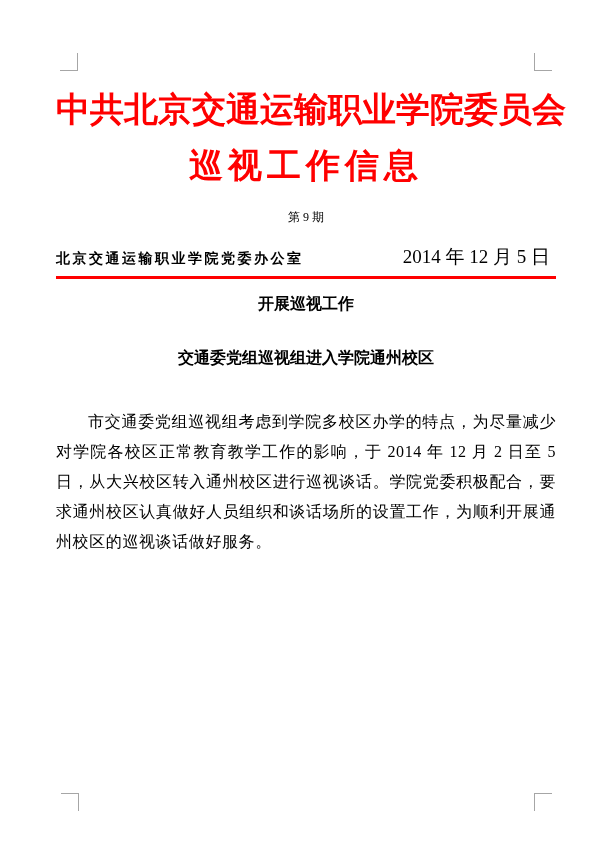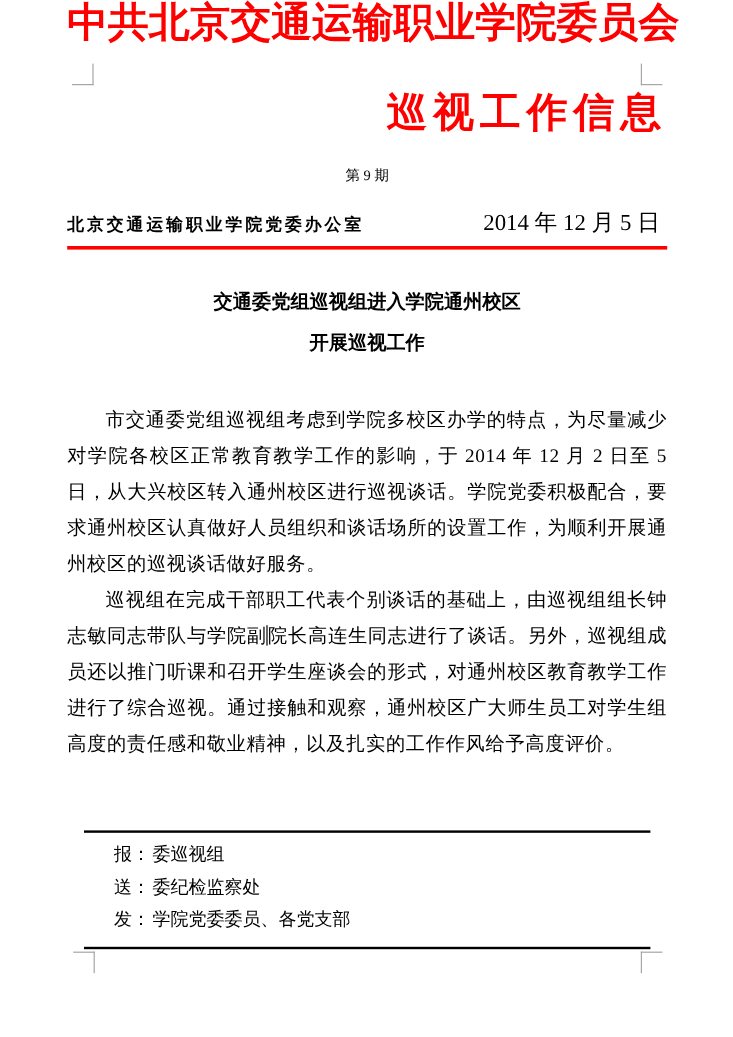--- a/index.html
+++ b/index.html
@@ -16,27 +16,28 @@
   
   .corner { position: absolute; width: 17px; height: 17px; }
   .corner.tl { left: 60px; top: 53px;  border-right: 1px solid #a6a6a6; border-bottom: 1px solid #a6a6a6; }
   .corner.tr { left: 534px; top: 53px; border-left: 1px solid #a6a6a6;  border-bottom: 1px solid #a6a6a6; }
   .corner.bl { left: 61px; top: 793px; border-right: 1px solid #a6a6a6; border-top: 1px solid #a6a6a6; }
   .corner.br { left: 534px; top: 793px; border-left: 1px solid #a6a6a6; border-top: 1px solid #a6a6a6; }
 
   .content { position: absolute; left: 56px; top: 0; width: 500px; }
 
   .org-line {
+    margin-top: 90px;
     font-size: 34px; font-weight: bold; color: #ff0000;
     text-align: right; white-space: nowrap; line-height: 1.2;
   }
   .bulletin-title {
-    margin-top: 34px;
+    margin-top: 15px;
     font-size: 34px; font-weight: bold; color: #ff0000;
-    text-align: right; letter-spacing: 5px; line-height: 1.2;
+    text-align: center; letter-spacing: 5px; line-height: 1.2;
   }
   .issue-line {
     margin-top: 20px;
     font-size: 12px; text-align: center; line-height: 20px;
   }
   .issuer-row {
     margin-top: 17px;
     display: flex; justify-content: space-between; align-items: baseline; text-align: right;
   }
   .issuer { font-size: 14px; font-weight: bold; letter-spacing: 2.5px; white-space: nowrap; }
@@ -82,35 +83,23 @@
 
     <div class="issue-line">第 9 期</div>
 
     <div class="issuer-row">
       <span class="issuer">北京交通运输职业学院党委办公室</span>
       <span class="issue-date">2014 年 12 月 5 日</span>
     </div>
 
     <div class="red-rule"></div>
 
+    <div class="article-heading second">开展巡视工作</div>
     <div class="article-heading">交通委党组巡视组进入学院通州校区</div>
-    <div class="article-heading second">开展巡视工作</div>
 
     <div class="body-text">
       <p>市交通委党组巡视组考虑到学院多校区办学的特点，为尽量减少对学院各校区正常教育教学工作的影响，于 2014 年 12 月 2 日至 5 日，从大兴校区转入通州校区进行巡视谈话。学院党委积极配合，要求通州校区认真做好人员组织和谈话场所的设置工作，为顺利开展通州校区的巡视谈话做好服务。</p>
-      <p><span>巡视组在完成干部职工代表个别谈话的基础上，由巡视组组长钟志敏同志带队与学院副</span><span class="caret"></span><span>院长高连生同志进行了谈话。另外，巡视组成员还以推门听课和召开学生座谈会的形式，对通州校区教育教学工作进行了综合巡视。通过接触和观察，通州校区广大师生员工对学生组高度的责任感和敬业精神，以及扎实的工作作风给予高度评价。</span></p>
     </div>
 
   </div>
 
-  <div class="distribution">
-    <div class="dist-row">
-      <span>报：</span><span class="dist-value">委巡视组</span>
-    </div>
-    <div class="dist-row">
-      <span>送：</span><span class="dist-value">委纪检监察处</span>
-    </div>
-    <div class="dist-row">
-      <span>发：</span><span class="dist-value">学院党委委员、各党支部</span>
-    </div>
-  </div>
 
 </div>
 
 </body></html>

